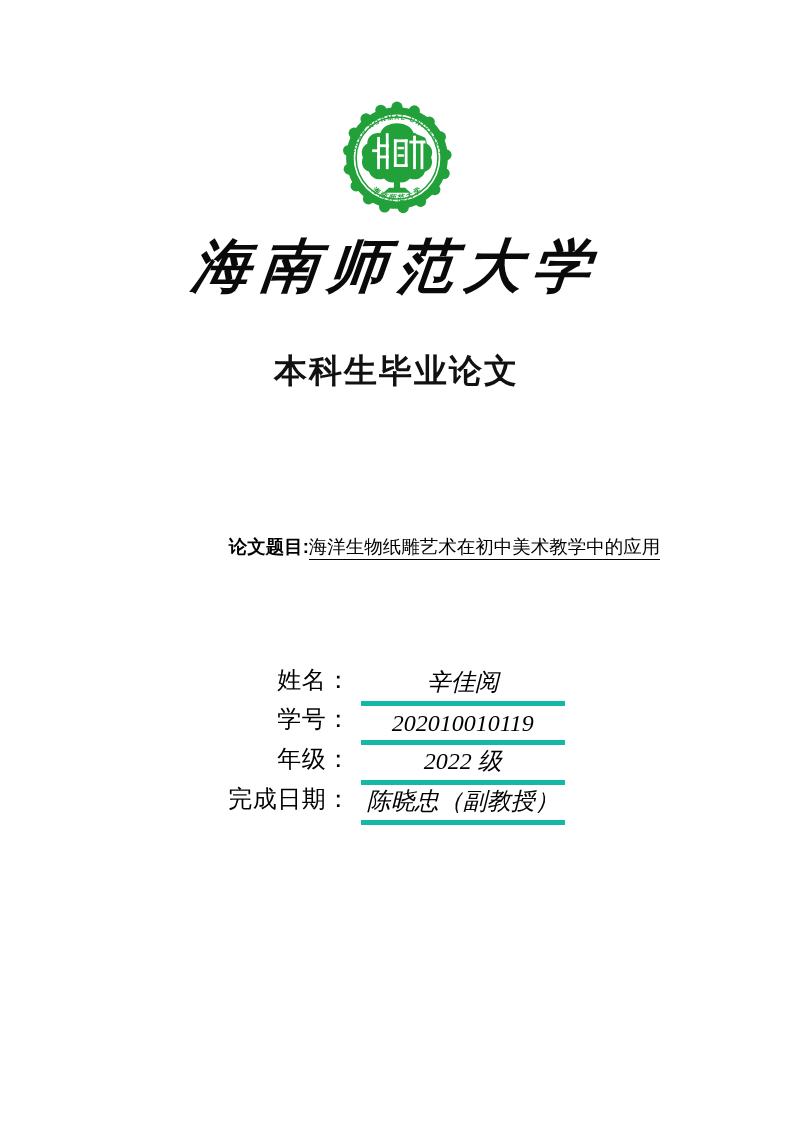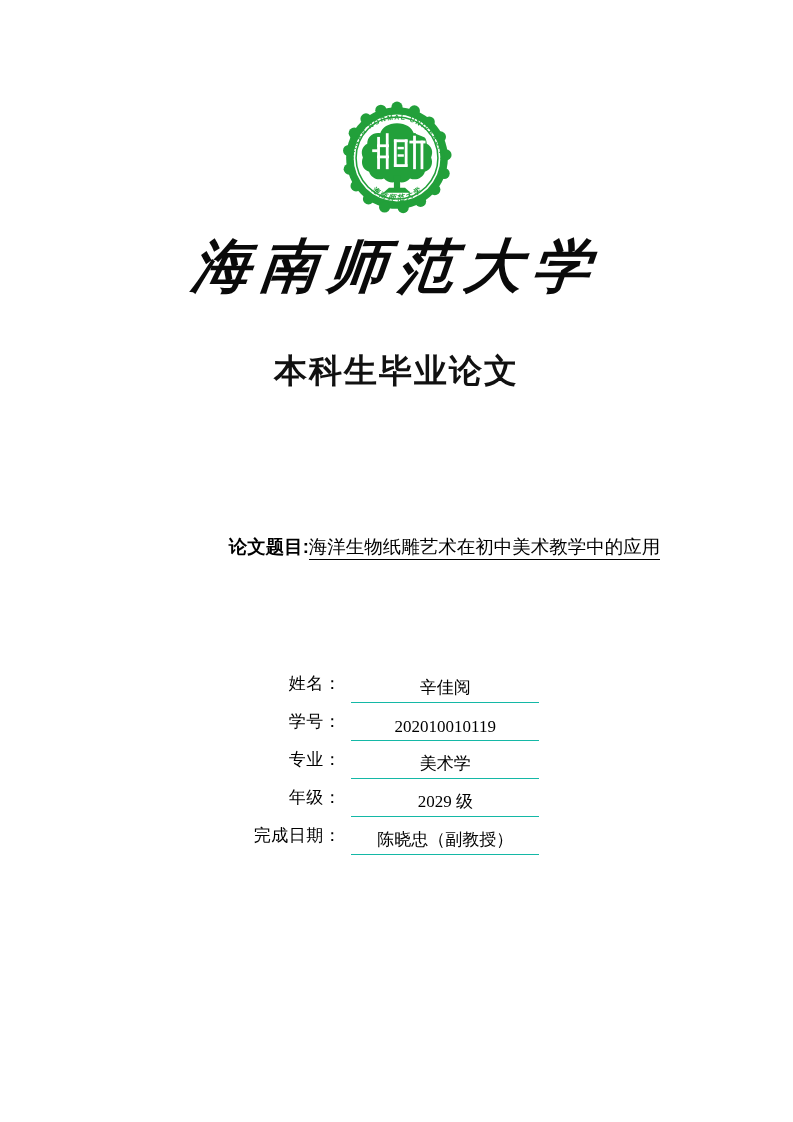--- a/index.html
+++ b/index.html
@@ -98,38 +98,39 @@
     position: absolute;
     top: 664px;
     left: 0;
     width: 793px;
     display: flex;
     justify-content: center;
   }
   .info-table {
     border-collapse: collapse;
     font-family: "Liberation Serif", "DejaVu Serif", serif;
-    font-size: 17px;
+    font-size: 24px;
   }
   .info-table tr { height: 38px; }
   .info-label {
     text-align: right;
     padding: 0 10px 0 0;
     white-space: nowrap;
     font-weight: 400;
     letter-spacing: 0.5px;
     vertical-align: bottom;
     padding-bottom: 7px;
   }
   .info-value {
     text-align: center;
-    border-bottom: 1px solid #14b8a6;
+    border-bottom: 5px solid #14b8a6;
     padding: 0 6px 3px 6px;
     white-space: nowrap;
     vertical-align: bottom;
+    font-style: italic;
   }
   .w-name    { min-width: 176px; }
   .w-sid     { min-width: 162px; }
   .w-major   { min-width: 150px; }
   .w-grade   { min-width: 176px; }
   .w-college { min-width: 176px; }
   .w-date    { min-width: 164px; }
   .w-advisor { min-width: 172px; }
 </style>
 </head>
@@ -229,26 +230,22 @@
       <tbody>
           <tr>
             <td class="info-label">姓名：</td>
             <td class="info-value w-name">辛佳阅</td>
           </tr>
           <tr>
             <td class="info-label">学号：</td>
             <td class="info-value w-sid">202010010119</td>
           </tr>
           <tr>
-            <td class="info-label">专业：</td>
-            <td class="info-value w-major">美术学</td>
-          </tr>
-          <tr>
             <td class="info-label">年级：</td>
-            <td class="info-value w-grade">2029 级</td>
+            <td class="info-value w-grade">2022 级</td>
           </tr>
           <tr>
             <td class="info-label">完成日期：</td>
             <td class="info-value w-advisor">陈晓忠（副教授）</td>
           </tr>
         </tbody>
     </table>
   </div>
 
 </div>

